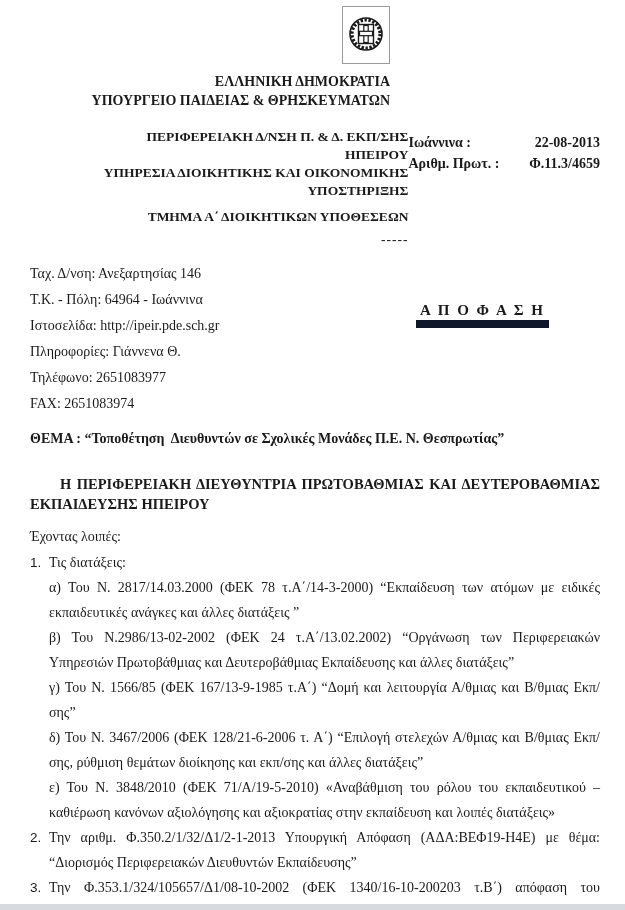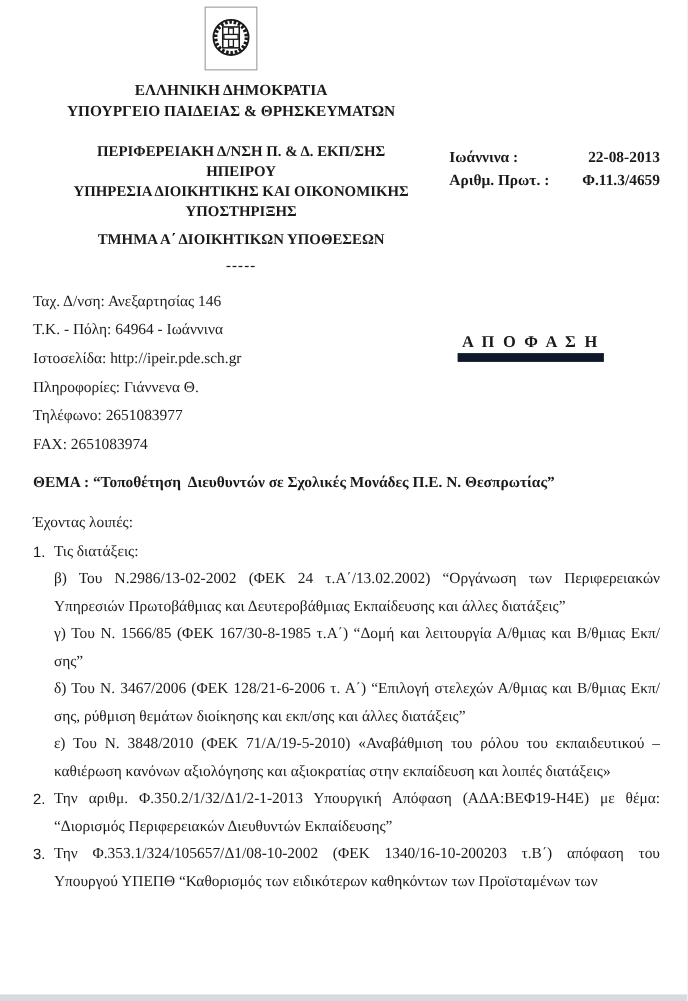--- a/index.html
+++ b/index.html
@@ -16,30 +16,30 @@
   
   .ada-clip{
     position:absolute;top:0;right:6px;height:5px;width:130px;
     overflow:hidden;
   }
   .ada-clip .ada-text{
     display:block;margin-top:-12px;
     font-weight:bold;font-size:14px;letter-spacing:1px;white-space:nowrap;
   }
   
-  .header-left{margin-top:6px;margin-left:0;width:360px;text-align:center;}
+  .header-left{margin-top:6px;margin-left:0;width:360px;text-align:right;}
   .emblem-box{
     display:inline-block;width:46px;height:56px;border:1px solid #9b9b9b;
     background:#fff;line-height:0;
   }
   .hdr-line{font-weight:bold;font-size:14px;line-height:19px;}
   .hdr-line.first{margin-top:5px;}
   
   .row1{display:flex;margin-top:18px;align-items:flex-start;}
-  .org{width:405px;text-align:center;font-weight:bold;font-size:13.5px;line-height:18px;}
+  .org{width:405px;text-align:right;font-weight:bold;font-size:13.5px;line-height:18px;}
   .org .dept{margin-top:8px;}
   .org .sep{margin-top:5px;font-weight:bold;letter-spacing:1px;}
   .meta{margin-left:auto;width:205px;font-weight:bold;font-size:14px;line-height:21px;margin-top:4px;}
   .meta-row{display:flex;white-space:nowrap;}
   .meta-row .val{margin-left:auto;}
   
   .row2{display:flex;margin-top:12px;}
   .contact{width:335px;font-size:14px;line-height:26px;}
   .decision-col{flex:1;text-align:center;padding-top:40px;}
   .decision{
@@ -117,29 +117,31 @@
       <div>Τηλέφωνο: 2651083977</div>
       <div>FAX: 2651083974</div>
     </div>
     <div class="decision-col">
       <span class="decision">Α Π Ο Φ Α Σ Η</span>
     </div>
   </div>
 
   <div class="subject">ΘΕΜΑ : “Τοποθέτηση  Διευθυντών σε Σχολικές Μονάδες Π.Ε. Ν. Θεσπρωτίας”</div>
 
+  <div class="authority">Η ΠΕΡΙΦΕΡΕΙΑΚΗ ΔΙΕΥΘΥΝΤΡΙΑ ΠΡΩΤΟΒΑΘΜΙΑΣ ΚΑΙ ΔΕΥΤΕΡΟΒΑΘΜΙΑΣ ΕΚΠΑΙΔΕΥΣΗΣ ΗΠΕΙΡΟΥ</div>
 
   <div class="having">Έχοντας λοιπές:</div>
 
   <div class="num-item">
     <span class="num-marker">1.</span>
     <span>Τις διατάξεις:</span>
   </div>
+  <div class="sub-item">α) Του Ν. 2817/14.03.2000 (ΦΕΚ 78 τ.Α΄/14-3-2000) “Εκπαίδευση των ατόμων με ειδικές εκπαιδευτικές ανάγκες και άλλες διατάξεις ”</div>
   <div class="sub-item">β) Του Ν.2986/13-02-2002 (ΦΕΚ 24 τ.Α΄/13.02.2002) “Οργάνωση των Περιφερειακών Υπηρεσιών Πρωτοβάθμιας και Δευτεροβάθμιας Εκπαίδευσης και άλλες διατάξεις”</div>
-  <div class="sub-item">γ) Του Ν. 1566/85 (ΦΕΚ 167/30-8-1985 τ.Α΄) “Δομή και λειτουργία Α/θμιας και Β/θμιας Εκπ/σης”</div>
+  <div class="sub-item">γ) Του Ν. 1566/85 (ΦΕΚ 167/13-9-1985 τ.Α΄) “Δομή και λειτουργία Α/θμιας και Β/θμιας Εκπ/σης”</div>
   <div class="sub-item">δ) Του Ν. 3467/2006 (ΦΕΚ 128/21-6-2006 τ. Α΄) “Επιλογή στελεχών Α/θμιας και Β/θμιας Εκπ/σης, ρύθμιση θεμάτων διοίκησης και εκπ/σης και άλλες διατάξεις”</div>
   <div class="sub-item">ε) Του Ν. 3848/2010 (ΦΕΚ 71/Α/19-5-2010) «Αναβάθμιση του ρόλου του εκπαιδευτικού – καθιέρωση κανόνων αξιολόγησης και αξιοκρατίας στην εκπαίδευση και λοιπές διατάξεις»</div>
 
   <div class="num-item">
     <span class="num-marker">2.</span>
     <span>Την αριθμ. Φ.350.2/1/32/Δ1/2-1-2013 Υπουργική Απόφαση (ΑΔΑ:ΒΕΦ19-Η4Ε) με θέμα: “Διορισμός Περιφερειακών Διευθυντών Εκπαίδευσης”</span>
   </div>
 
   <div class="num-item">
     <span class="num-marker">3.</span>

